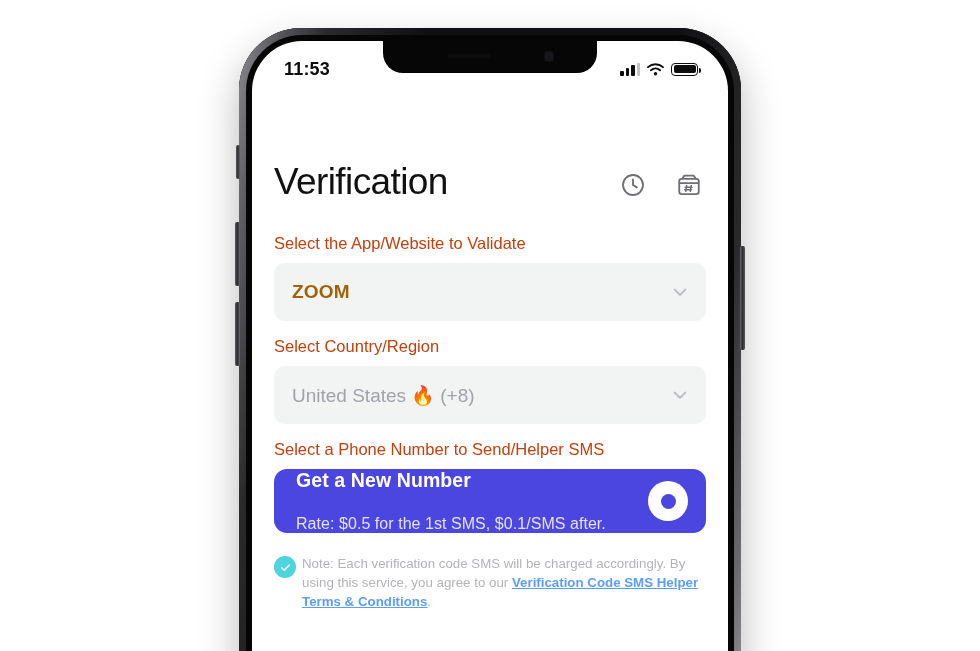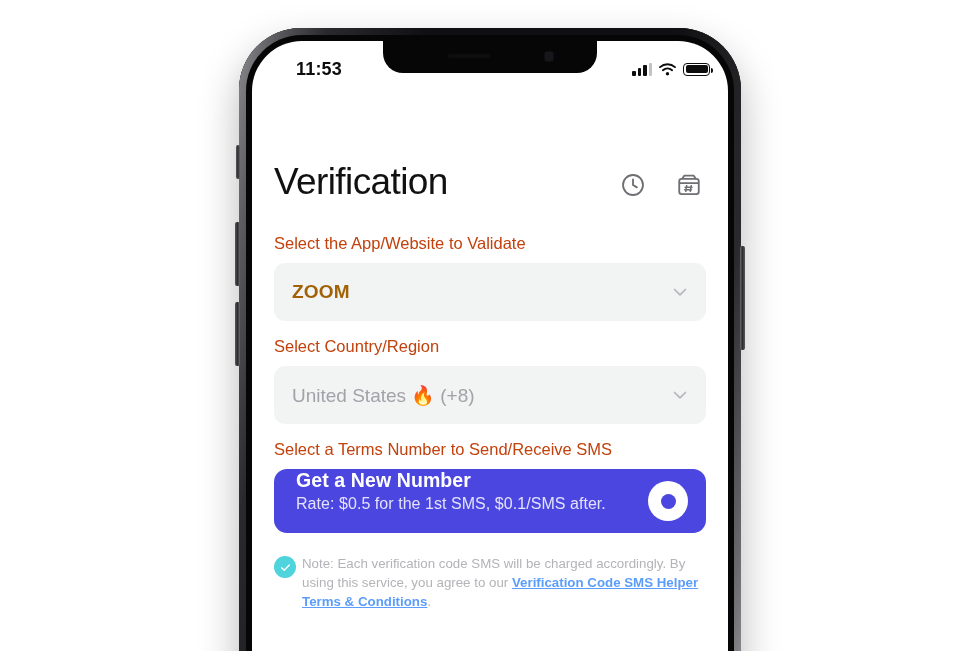--- a/index.html
+++ b/index.html
@@ -67,21 +67,21 @@
     box-shadow:0 0 2px #2a2a30;
   }
   .notch-speaker {
     position:absolute; left:64px; top:13px;
     width:44px; height:4px; border-radius:3px;
     background:#0d0d0f;
   }
 
   
   .statusbar {
-    position:absolute; left:12px; top:0; width:100%; height:46px;
+    position:absolute; left:0; top:0; width:100%; height:46px;
     display:flex; align-items:center; justify-content:space-between;
     padding:10px 30px 0 32px;
     z-index:7;
   }
   .clock-text { font-size:18px; font-weight:bold; color:#0d0d0d; letter-spacing:.2px; }
   .status-right { display:flex; align-items:center; gap:7px; }
 
   .bars { display:flex; align-items:flex-end; gap:2px; height:13px; }
   .bars i { display:block; width:3.5px; background:#0d0d0d; border-radius:1px; }
   .bars i:nth-child(1){ height:5px; }
@@ -132,21 +132,21 @@
     position:absolute; right:16px; top:50%; transform:translateY(-50%);
     width:20px; height:20px; color:#b6b6bc;
   }
 
   
   .cta {
     margin-top:10px;
     position:relative;
     height:64px; border-radius:13px;
     background:#4b46e0;
-    display:flex; flex-direction:column; justify-content:flex-start;
+    display:flex; flex-direction:column; justify-content:space-between;
     padding:0 22px;
   }
   .cta-title { font-size:19.5px; font-weight:bold; color:#fff; letter-spacing:.1px; }
   .cta-sub   { font-size:16px; color:#e3e2fb; margin-top:3px; letter-spacing:.05px; }
   .cta-dot {
     position:absolute; right:18px; top:50%; transform:translateY(-50%);
     width:40px; height:40px; border-radius:50%;
     background:#ffffff;
     display:flex; align-items:center; justify-content:center;
   }
@@ -231,21 +231,21 @@
         </div>
 
         <div class="field-label tight">Select Country/Region</div>
         <div class="select-box">
           <span class="select-value muted">United States 🔥 (+8)</span>
           <svg class="chevron" viewBox="0 0 24 24" fill="none">
             <path d="M5.5 9l6.5 6.4L18.5 9" stroke="currentColor" stroke-width="2.1" stroke-linecap="round" stroke-linejoin="round"></path>
           </svg>
         </div>
 
-        <div class="field-label tight">Select a Terms Number to Send/Receive SMS</div>
+        <div class="field-label tight">Select a Phone Number to Send/Helper SMS</div>
 
         <div class="cta">
           <div class="cta-title">Get a New Number</div>
           <div class="cta-sub">Rate: $0.5 for the 1st SMS, $0.1/SMS after.</div>
           <div class="cta-dot">
               <span></span>
             </div>
         </div>
 
         <div class="note-row">

